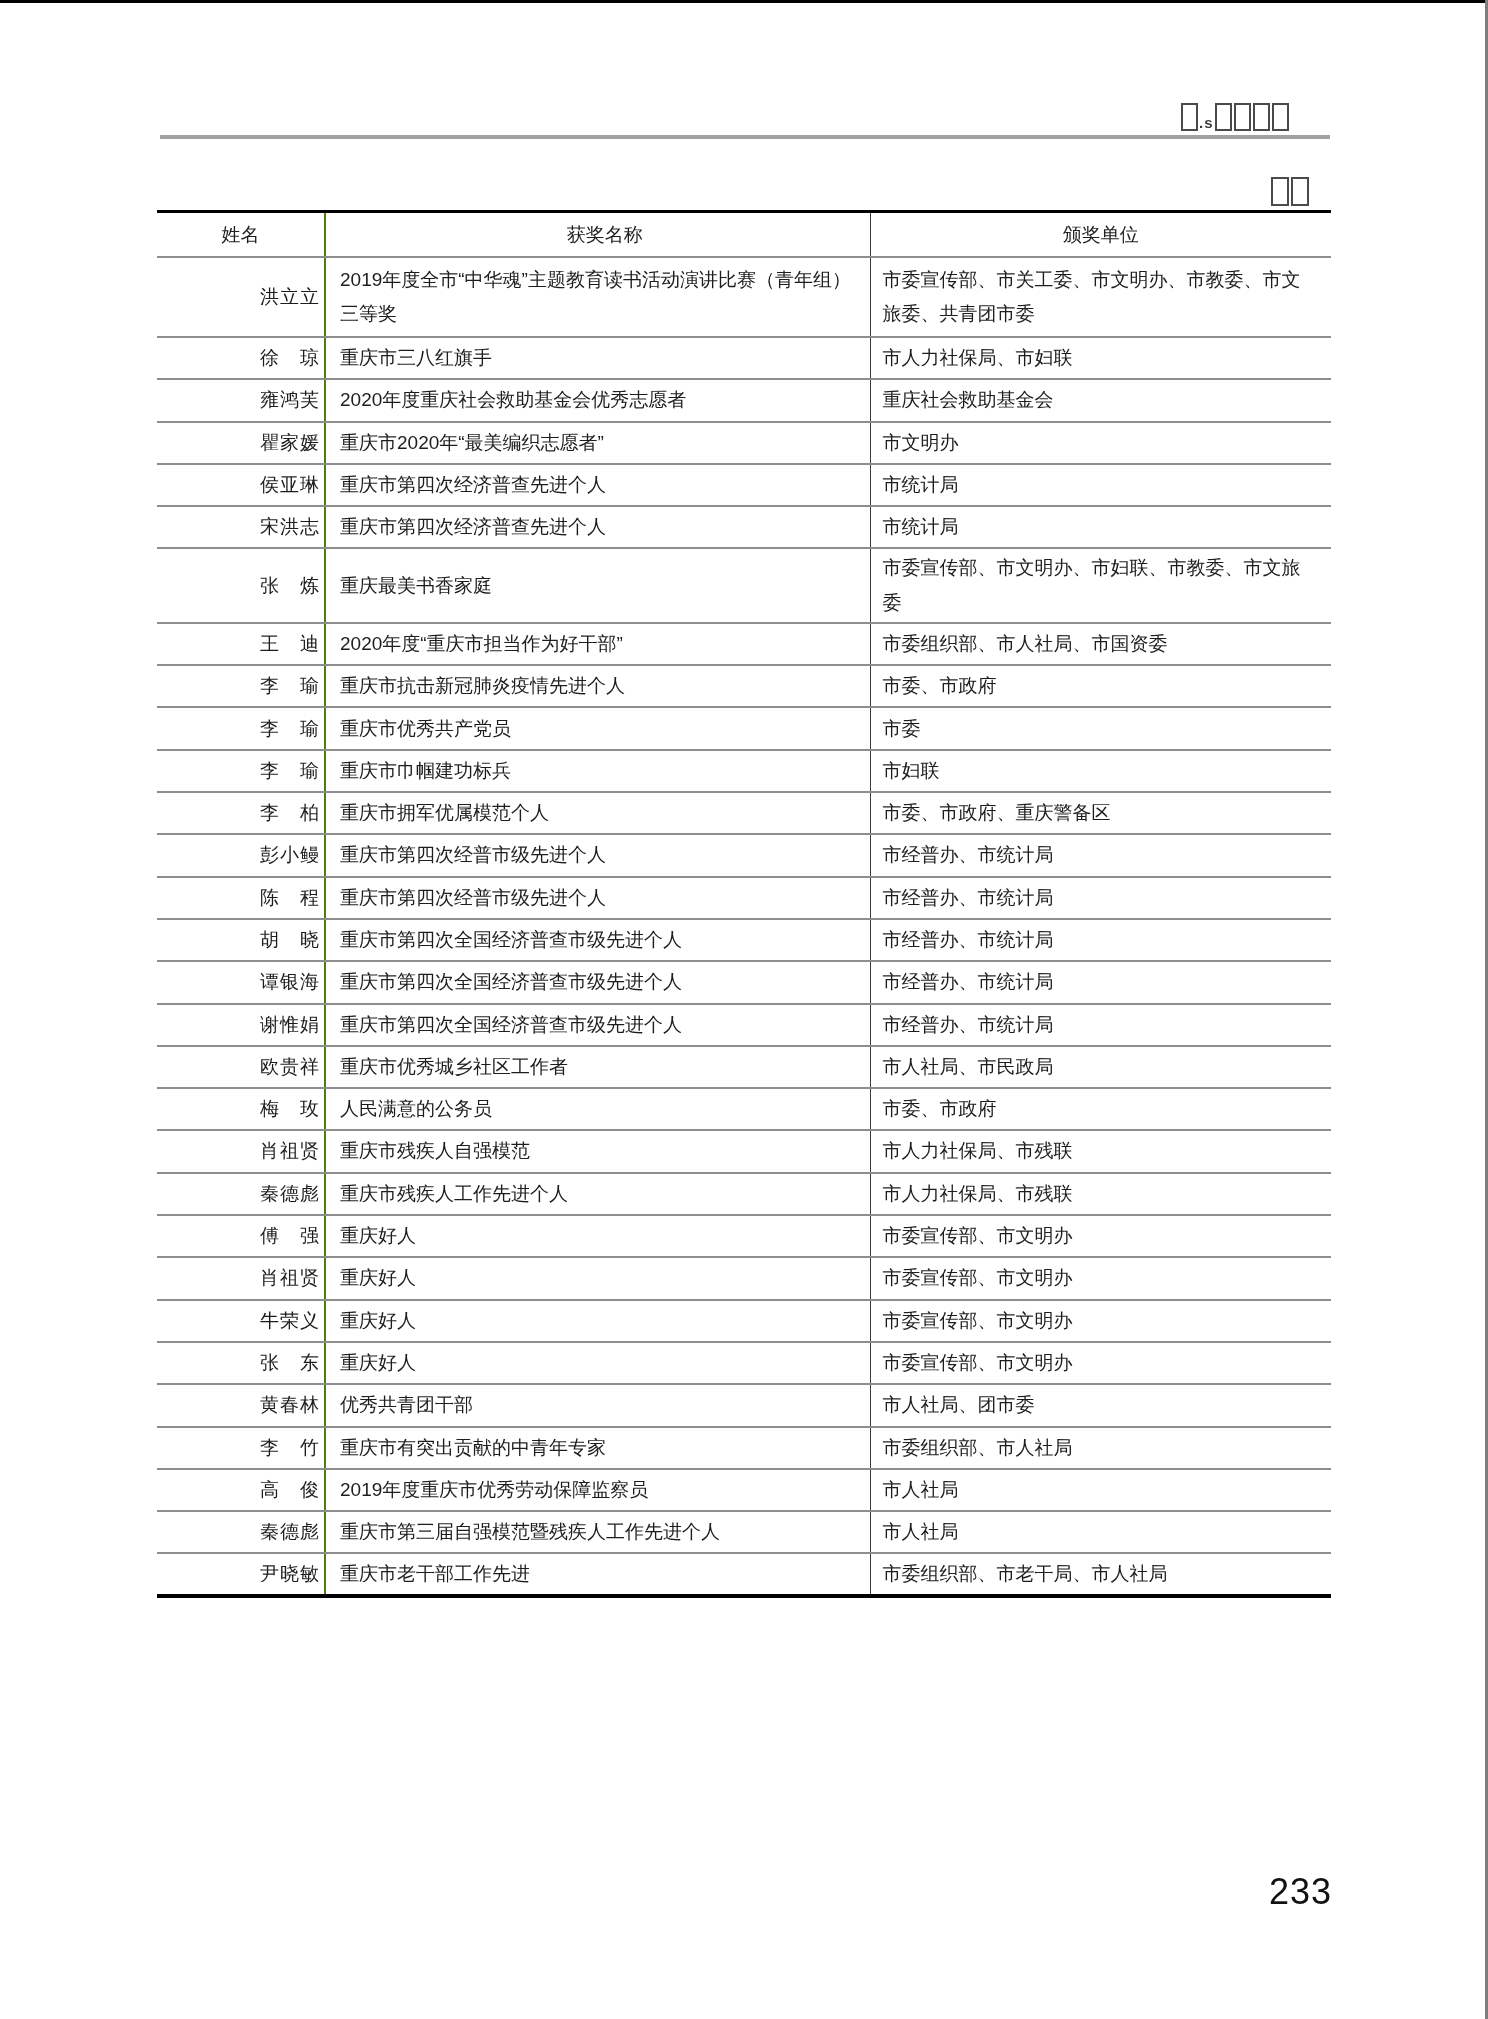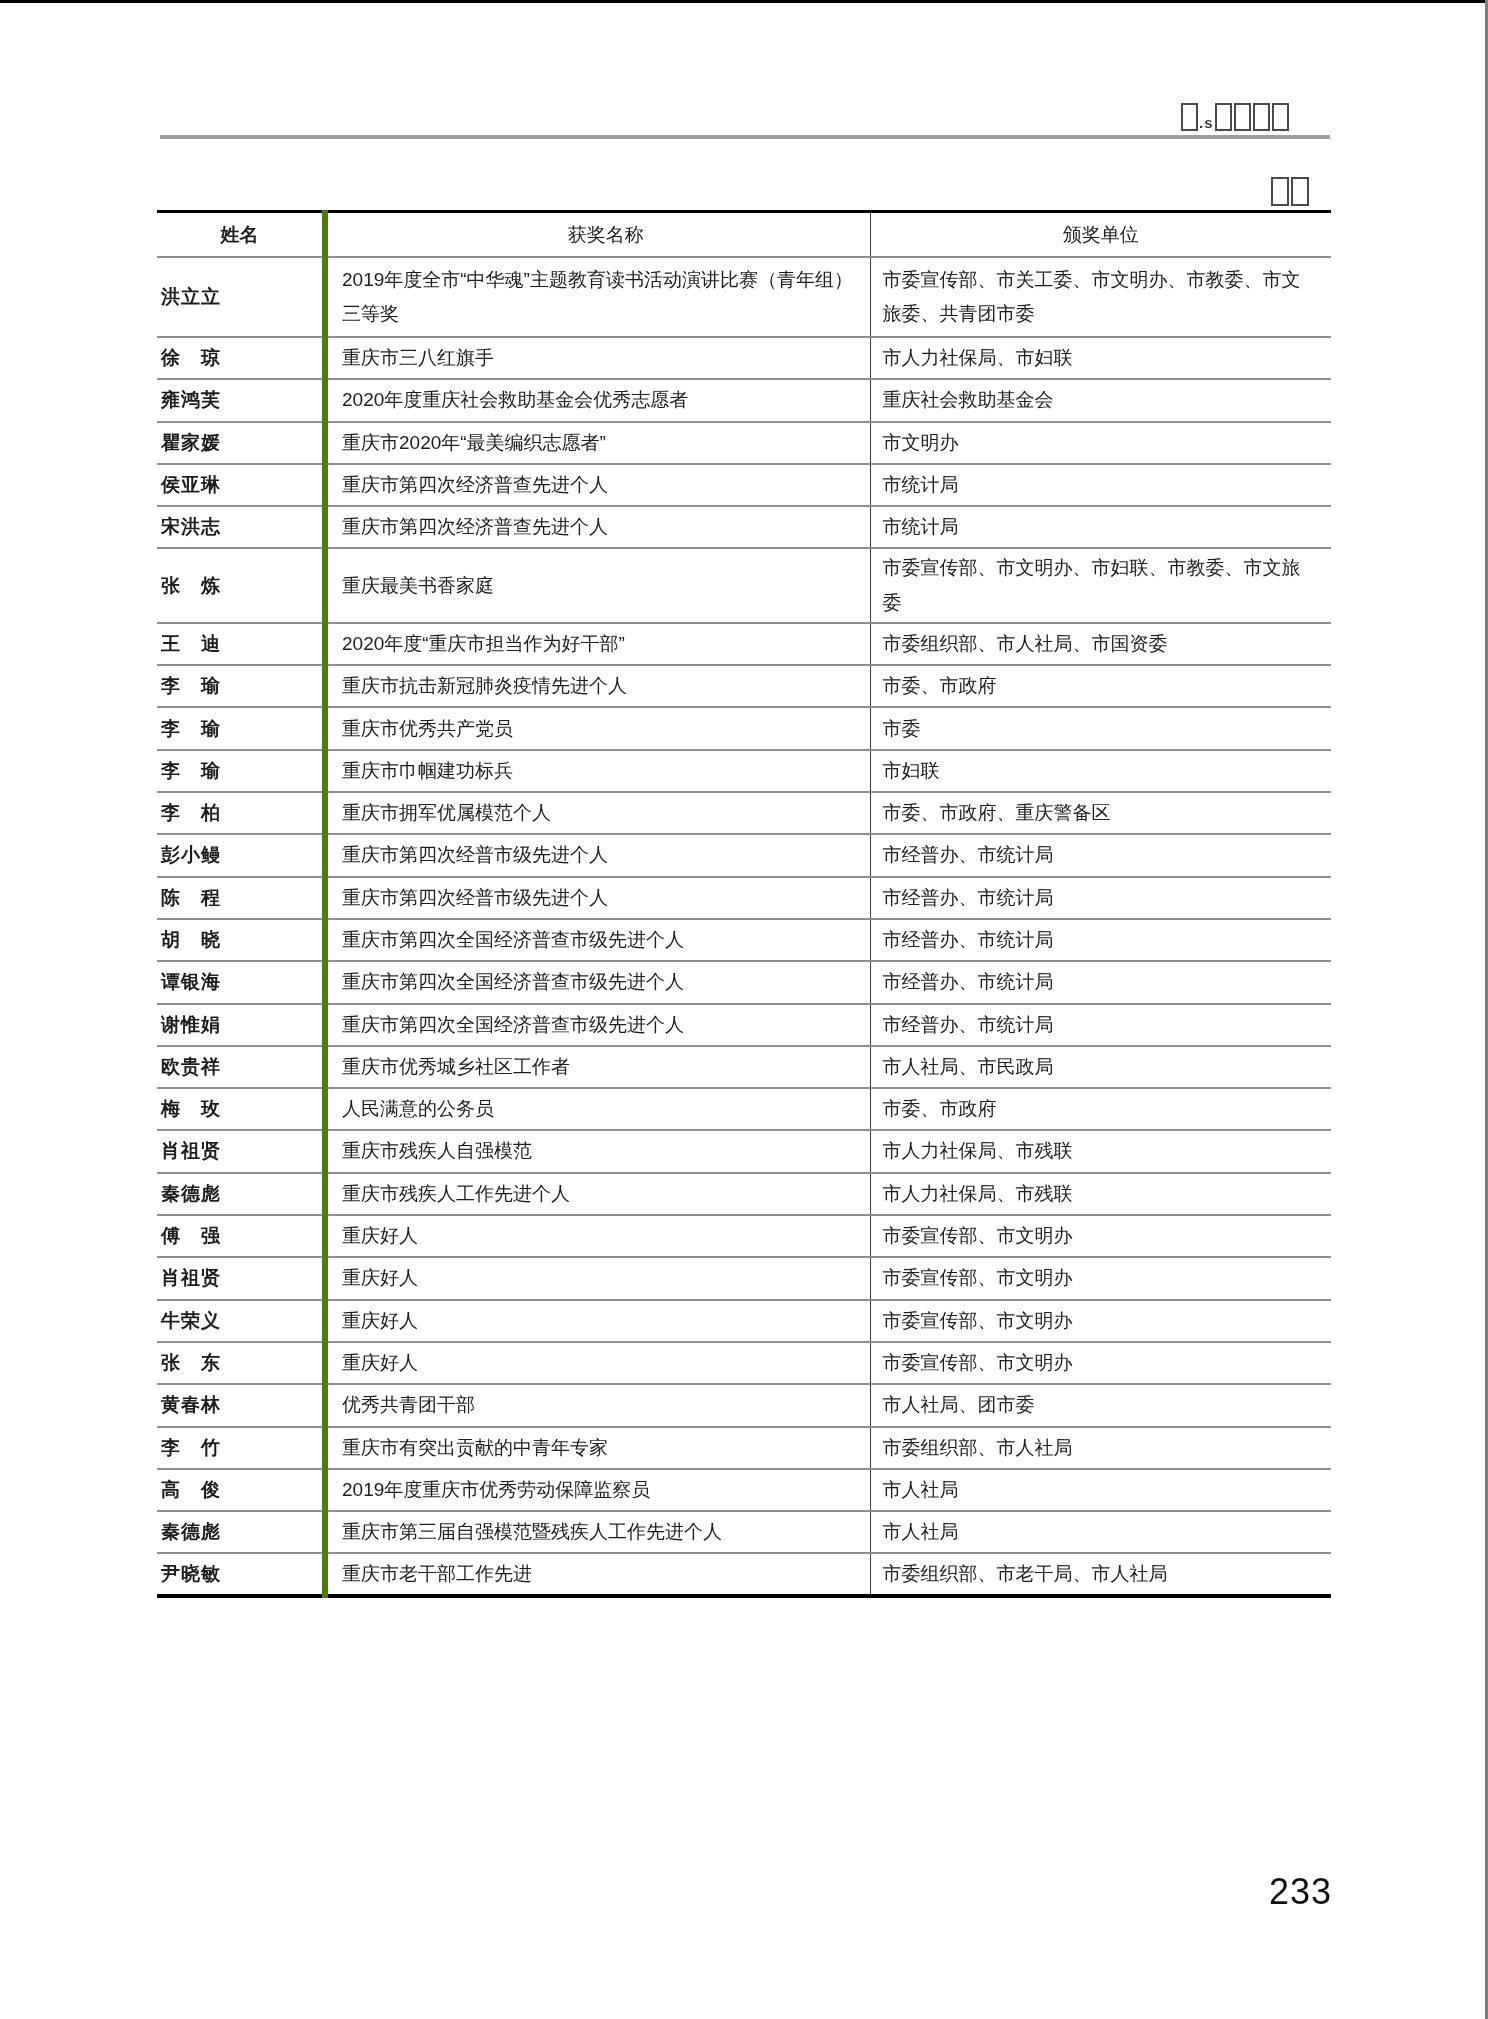--- a/index.html
+++ b/index.html
@@ -59,31 +59,31 @@
     font-weight:400;
     text-align:center;
     height:43px;
     vertical-align:middle;
     padding:0;
   }
   .awards-table td,.awards-table th{
     border-bottom:2px solid #8e8e8e;
   }
   .awards-table tbody tr:last-child td{border-bottom:none;}
-  .awards-table .c1{border-right:6px solid #4d7c0f;font-weight:bold;}
+  .awards-table .c1{border-right:2px solid #4d7c0f;}
   .awards-table .c2{border-right:1px solid #3a3a3a;padding-left:14px;}
   .awards-table tbody tr{height:42.3px;}
   .awards-table tbody tr.tall{height:80px;}
   .awards-table td{
     vertical-align:middle;
     padding:2px 12px;
     line-height:1.8;
   }
   .awards-table td.c1{
-    text-align:left;
+    text-align:right;
     padding:2px 4px;
     letter-spacing:1px;
   }
   .page-number{
     position:absolute;top:1871px;right:156px;
     font-size:36px;color:#111;
     letter-spacing:1px;
   }
 </style>
 </head>

